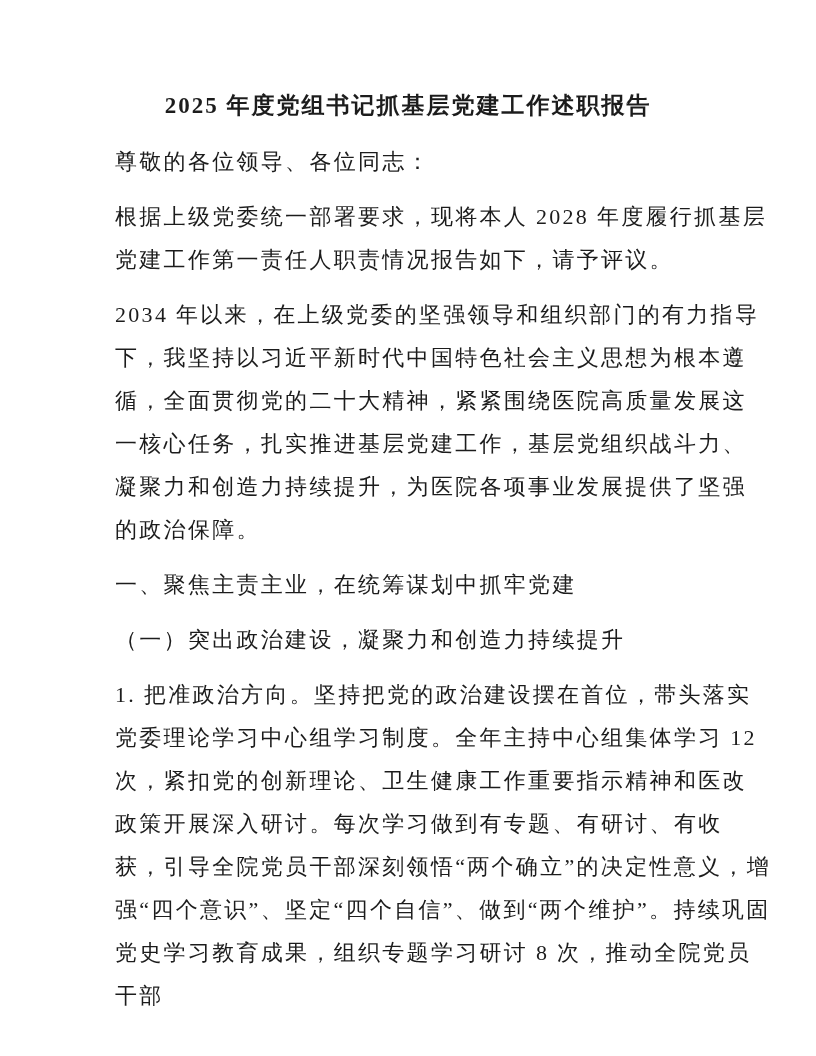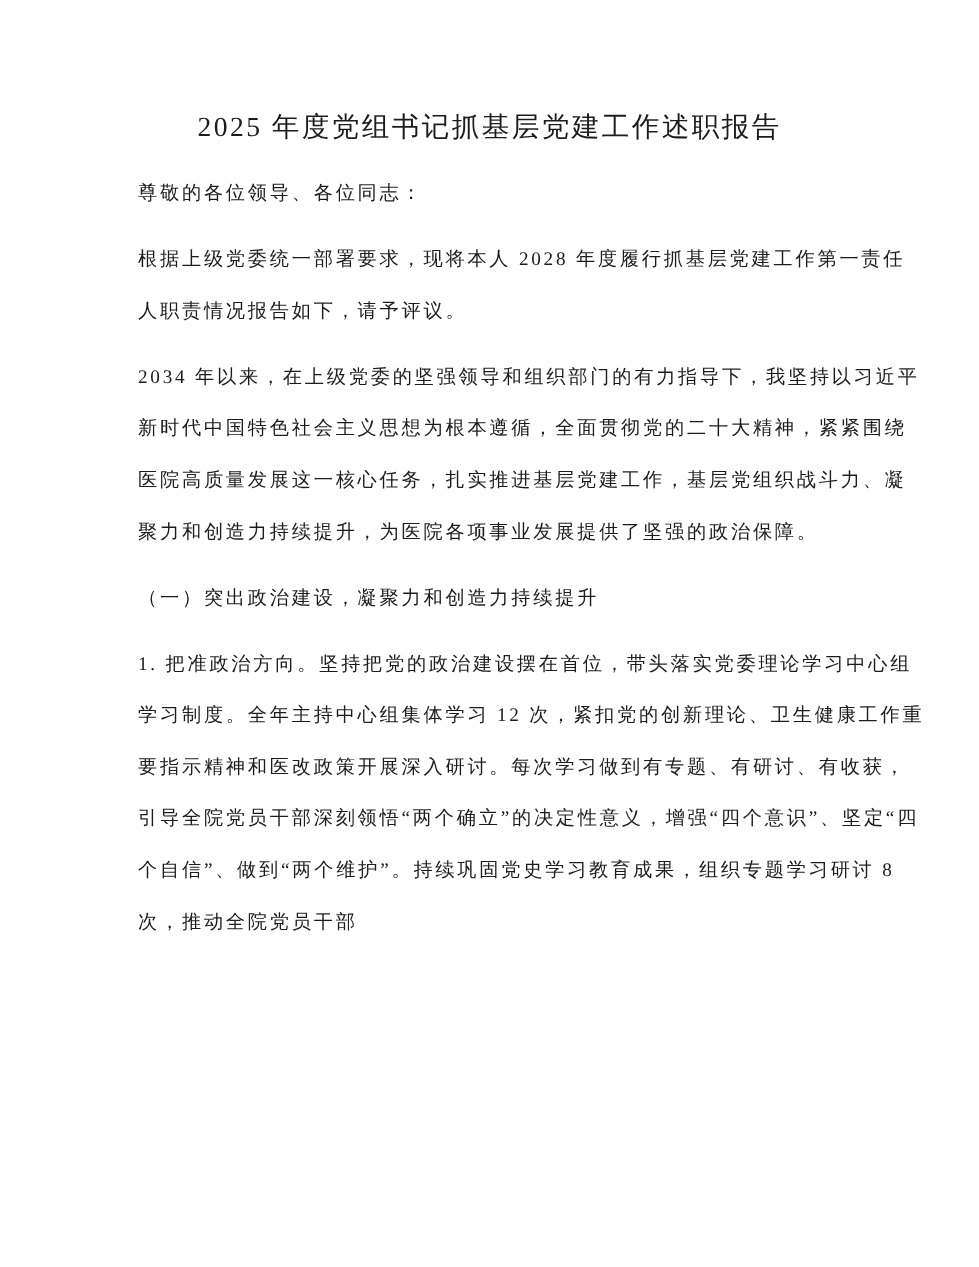--- a/index.html
+++ b/index.html
@@ -18,40 +18,41 @@
     box-sizing: border-box;
     width: 816px;
     height: 1056px;
     background: #ffffff;
     padding: 88px 45px 40px 115px;
   }
   .doc-title {
     margin: 0 -45px 16px -115px; 
     text-align: center;
     font-size: 23px;
-    font-weight: normal;
+    font-weight: bold;
     line-height: 36px;
     letter-spacing: 2px;
     white-space: nowrap;
   }
   .doc-body p.para {
     margin: 0 0 12px 0;
-    font-size: 16px;
+    font-size: 22px;
     line-height: 43px;
     letter-spacing: 2.3px;
     text-align: left;
     word-break: break-all;
     overflow-wrap: break-word;
   }
 </style>
 </head>
 <body>
 
 <div class="page">
   <h1 class="doc-title">2025 年度党组书记抓基层党建工作述职报告</h1>
   <div class="doc-body">
       <p class="para">尊敬的各位领导、各位同志：</p>
       <p class="para">根据上级党委统一部署要求，现将本人 2028 年度履行抓基层党建工作第一责任人职责情况报告如下，请予评议。</p>
       <p class="para">2034 年以来，在上级党委的坚强领导和组织部门的有力指导下，我坚持以习近平新时代中国特色社会主义思想为根本遵循，全面贯彻党的二十大精神，紧紧围绕医院高质量发展这一核心任务，扎实推进基层党建工作，基层党组织战斗力、凝聚力和创造力持续提升，为医院各项事业发展提供了坚强的政治保障。</p>
+      <p class="para">一、聚焦主责主业，在统筹谋划中抓牢党建</p>
       <p class="para">（一）突出政治建设，凝聚力和创造力持续提升</p>
       <p class="para">1. 把准政治方向。坚持把党的政治建设摆在首位，带头落实党委理论学习中心组学习制度。全年主持中心组集体学习 12 次，紧扣党的创新理论、卫生健康工作重要指示精神和医改政策开展深入研讨。每次学习做到有专题、有研讨、有收获，引导全院党员干部深刻领悟“两个确立”的决定性意义，增强“四个意识”、坚定“四个自信”、做到“两个维护”。持续巩固党史学习教育成果，组织专题学习研讨 8 次，推动全院党员干部</p>
     </div>
 </div>
 
 </body></html>

